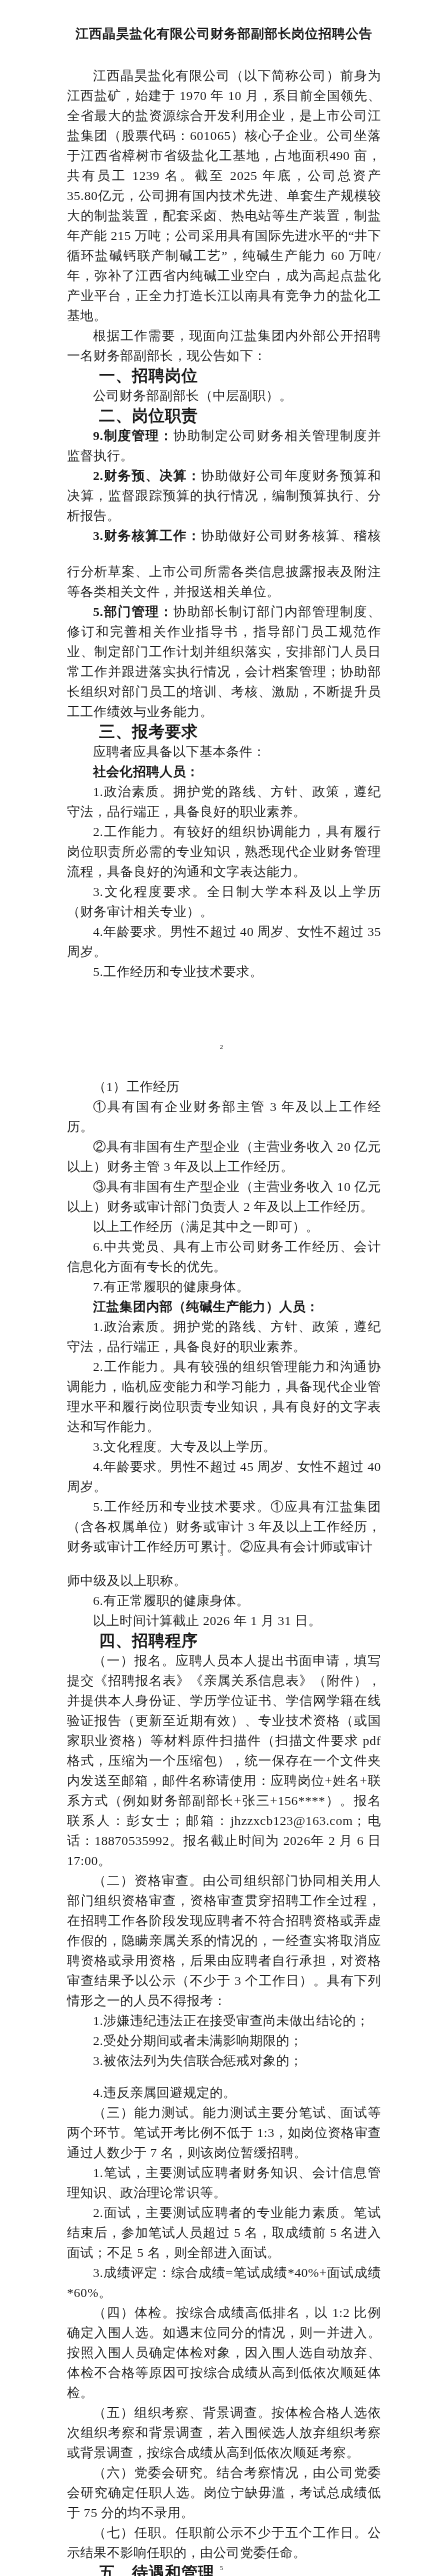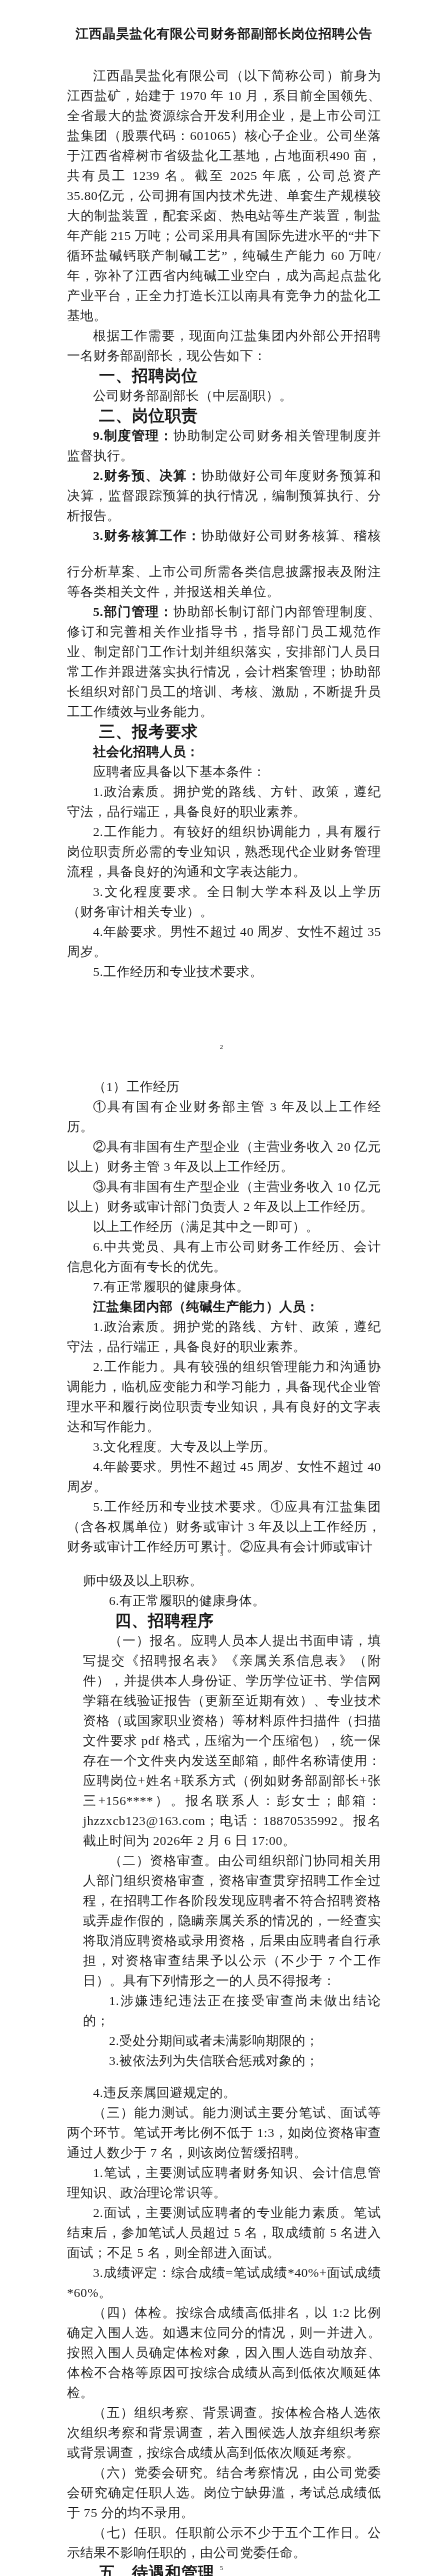--- a/index.html
+++ b/index.html
@@ -1,21 +1,21 @@
 <!DOCTYPE html>
 <html lang="zh" style="font-size:8.2px"><head>
 <meta charset="utf-8">
 <style>
   html,body{margin:0;padding:0;background:#ffffff;}
   body{width:443px;font-family:"Liberation Serif","DejaVu Serif",serif;color:#1b1b1b;}
   .page{position:relative;box-sizing:border-box;padding-left:67px;padding-right:62px;overflow:hidden;}
   .p1{height:549px;padding-top:25px;}
   .p2{height:507px;padding-top:13.4px;}
   .p3{height:507px;padding-top:20.6px;}
-  .p4{height:507px;padding-top:8.2px;margin-left:16px;}
+  .p4{height:507px;padding-top:8.2px;}
   .p5{height:507px;padding-top:13.4px;}
   .blk{font-size:13px;line-height:20px;text-align:justify;letter-spacing:0.3px;}
   .title{font-size:13px;font-weight:bold;text-align:center;letter-spacing:0.5px;line-height:17.5px;margin-bottom:23px;text-indent:0;}
   .h1{font-family:"Liberation Sans","DejaVu Sans",sans-serif;font-weight:bold;font-size:16px;text-indent:2em;letter-spacing:0.5px;}
   .para,.plain,.subhead{text-indent:2em;}
   .subhead{font-weight:bold;}
   .cont{text-indent:0;}
   .run-label{font-weight:bold;}
   .pagenum{position:absolute;bottom:5.2px;left:0;width:100%;text-align:center;font-size:6.7px;line-height:8.2px;color:#222;}
 </style>
@@ -32,22 +32,22 @@
       <div class="blk h1">二、岗位职责</div>
       <div class="blk para"><span class="run-label">9.制度管理：</span>协助制定公司财务相关管理制度并监督执行。</div>
       <div class="blk para"><span class="run-label">2.财务预、决算：</span>协助做好公司年度财务预算和决算，监督跟踪预算的执行情况，编制预算执行、分析报告。</div>
       <div class="blk para"><span class="run-label">3.财务核算工作：</span>协助做好公司财务核算、稽核工作、指导监督纳税申报和税收汇缴工作、组织编制财务报表、财务经济运</div>
       <div class="pagenum">1</div>
     </div>
     <div class="page p2">
       <div class="blk cont">行分析草案、上市公司所需各类信息披露报表及附注等各类相关文件，并报送相关单位。</div>
       <div class="blk para"><span class="run-label">5.部门管理：</span>协助部长制订部门内部管理制度、修订和完善相关作业指导书，指导部门员工规范作业、制定部门工作计划并组织落实，安排部门人员日常工作并跟进落实执行情况，会计档案管理；协助部长组织对部门员工的培训、考核、激励，不断提升员工工作绩效与业务能力。</div>
       <div class="blk h1">三、报考要求</div>
+      <div class="blk plain">应聘者应具备以下基本条件：</div>
       <div class="blk subhead">社会化招聘人员：</div>
-      <div class="blk plain">应聘者应具备以下基本条件：</div>
       <div class="blk plain">1.政治素质。拥护党的路线、方针、政策，遵纪守法，品行端正，具备良好的职业素养。</div>
       <div class="blk plain">2.工作能力。有较好的组织协调能力，具有履行岗位职责所必需的专业知识，熟悉现代企业财务管理流程，具备良好的沟通和文字表达能力。</div>
       <div class="blk plain">3.文化程度要求。全日制大学本科及以上学历（财务审计相关专业）。</div>
       <div class="blk plain">4.年龄要求。男性不超过 40 周岁、女性不超过 35 周岁。</div>
       <div class="blk plain">5.工作经历和专业技术要求。</div>
       <div class="pagenum">2</div>
     </div>
     <div class="page p3">
       <div class="blk plain">（1）工作经历</div>
       <div class="blk plain">①具有国有企业财务部主管 3 年及以上工作经历。</div>
@@ -60,23 +60,24 @@
       <div class="blk plain">1.政治素质。拥护党的路线、方针、政策，遵纪守法，品行端正，具备良好的职业素养。</div>
       <div class="blk plain">2.工作能力。具有较强的组织管理能力和沟通协调能力，临机应变能力和学习能力，具备现代企业管理水平和履行岗位职责专业知识，具有良好的文字表达和写作能力。</div>
       <div class="blk plain">3.文化程度。大专及以上学历。</div>
       <div class="blk plain">4.年龄要求。男性不超过 45 周岁、女性不超过 40 周岁。</div>
       <div class="blk plain">5.工作经历和专业技术要求。①应具有江盐集团（含各权属单位）财务或审计 3 年及以上工作经历，财务或审计工作经历可累计。②应具有会计师或审计</div>
       <div class="pagenum">3</div>
     </div>
     <div class="page p4">
       <div class="blk cont">师中级及以上职称。</div>
       <div class="blk plain">6.有正常履职的健康身体。</div>
+      <div class="blk plain">以上时间计算截止 2026 年 1 月 31 日。</div>
       <div class="blk h1">四、招聘程序</div>
       <div class="blk plain">（一）报名。应聘人员本人提出书面申请，填写提交《招聘报名表》《亲属关系信息表》（附件），并提供本人身份证、学历学位证书、学信网学籍在线验证报告（更新至近期有效）、专业技术资格（或国家职业资格）等材料原件扫描件（扫描文件要求 pdf 格式，压缩为一个压缩包），统一保存在一个文件夹内发送至邮箱，邮件名称请使用：应聘岗位+姓名+联系方式（例如财务部副部长+张三+156****）。报名联系人：彭女士；邮箱：jhzzxcb123@163.com；电话：18870535992。报名截止时间为 2026年 2 月 6 日 17:00。</div>
-      <div class="blk plain">（二）资格审查。由公司组织部门协同相关用人部门组织资格审查，资格审查贯穿招聘工作全过程，在招聘工作各阶段发现应聘者不符合招聘资格或弄虚作假的，隐瞒亲属关系的情况的，一经查实将取消应聘资格或录用资格，后果由应聘者自行承担，对资格审查结果予以公示（不少于 7 个工作日）。具有下列情形之一的人员不得报考：</div>
+      <div class="blk plain">（二）资格审查。由公司组织部门协同相关用人部门组织资格审查，资格审查贯穿招聘工作全过程，在招聘工作各阶段发现应聘者不符合招聘资格或弄虚作假的，隐瞒亲属关系的情况的，一经查实将取消应聘资格或录用资格，后果由应聘者自行承担，对资格审查结果予以公示（不少于 3 个工作日）。具有下列情形之一的人员不得报考：</div>
       <div class="blk plain">1.涉嫌违纪违法正在接受审查尚未做出结论的；</div>
       <div class="blk plain">2.受处分期间或者未满影响期限的；</div>
       <div class="blk plain">3.被依法列为失信联合惩戒对象的；</div>
       <div class="pagenum">4</div>
     </div>
     <div class="page p5">
       <div class="blk plain">4.违反亲属回避规定的。</div>
       <div class="blk plain">（三）能力测试。能力测试主要分笔试、面试等两个环节。笔试开考比例不低于 1:3，如岗位资格审查通过人数少于 7 名，则该岗位暂缓招聘。</div>
       <div class="blk plain">1.笔试，主要测试应聘者财务知识、会计信息管理知识、政治理论常识等。</div>
       <div class="blk plain">2.面试，主要测试应聘者的专业能力素质。笔试结束后，参加笔试人员超过 5 名，取成绩前 5 名进入面试；不足 5 名，则全部进入面试。</div>

